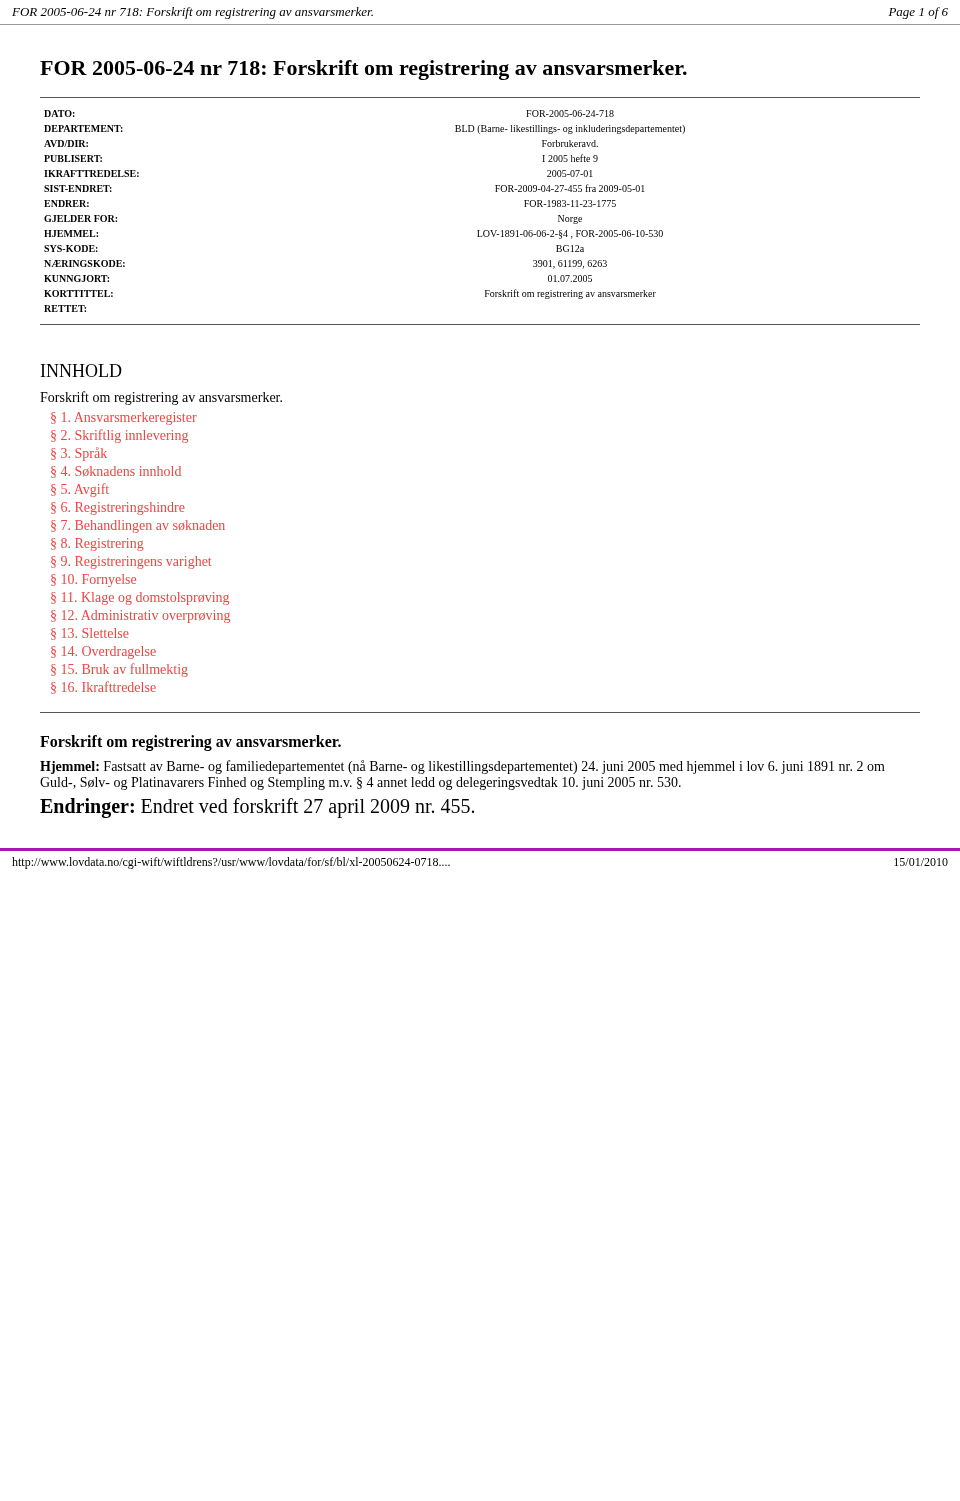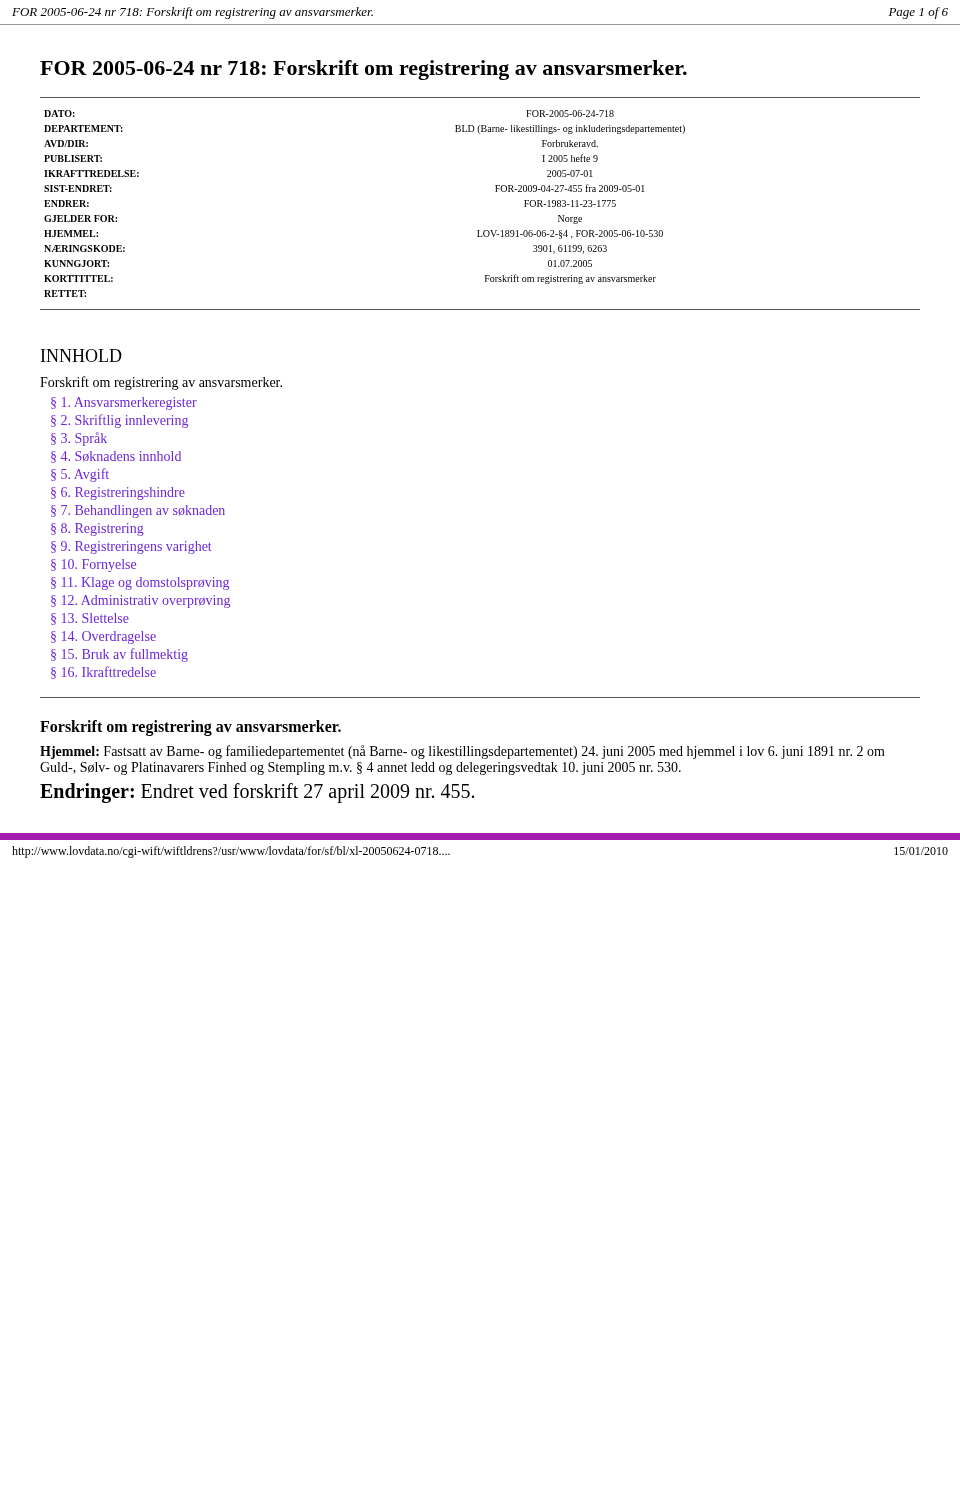--- a/index.html
+++ b/index.html
@@ -66,21 +66,21 @@
     .toc-list {
       list-style: none;
       margin-left: 10px;
       margin-bottom: 16px;
     }
     .toc-list li {
       margin-bottom: 2px;
       font-size: 14px;
     }
     .toc-list li a {
-      color: #6d28d9;
+      color: #ef4444;
       text-decoration: none;
     }
     .section-heading {
       font-size: 16px;
       font-weight: bold;
       margin-top: 20px;
       margin-bottom: 6px;
     }
     .hjemmel-block {
       margin-top: 8px;
@@ -90,21 +90,21 @@
       font-weight: bold;
     }
     .endringer-block {
       margin-top: 4px;
       font-size: 20px;
     }
     .endringer-block .bold-label {
       font-weight: bold;
     }
     .footer-bar {
-      border-top: 7px solid #a21caf;
+      border-top: 3px solid #a21caf;
       padding: 4px 12px;
       font-size: 12px;
       color: #000;
       display: flex;
       justify-content: space-between;
       margin-top: 20px;
     }
     .toc-intro {
       font-size: 14px;
       margin-bottom: 4px;
@@ -154,20 +154,24 @@
           <td class="label">ENDRER:</td>
           <td class="value">FOR-1983-11-23-1775</td>
         </tr>
         <tr>
           <td class="label">GJELDER FOR:</td>
           <td class="value">Norge</td>
         </tr>
         <tr>
           <td class="label">HJEMMEL:</td>
           <td class="value">LOV-1891-06-06-2-§4 , FOR-2005-06-10-530</td>
+        </tr>
+        <tr>
+          <td class="label">SYS-KODE:</td>
+          <td class="value">BG12a</td>
         </tr>
         <tr>
           <td class="label">NÆRINGSKODE:</td>
           <td class="value">3901, 61199, 6263</td>
         </tr>
         <tr>
           <td class="label">KUNNGJORT:</td>
           <td class="value">01.07.2005</td>
         </tr>
         <tr>

